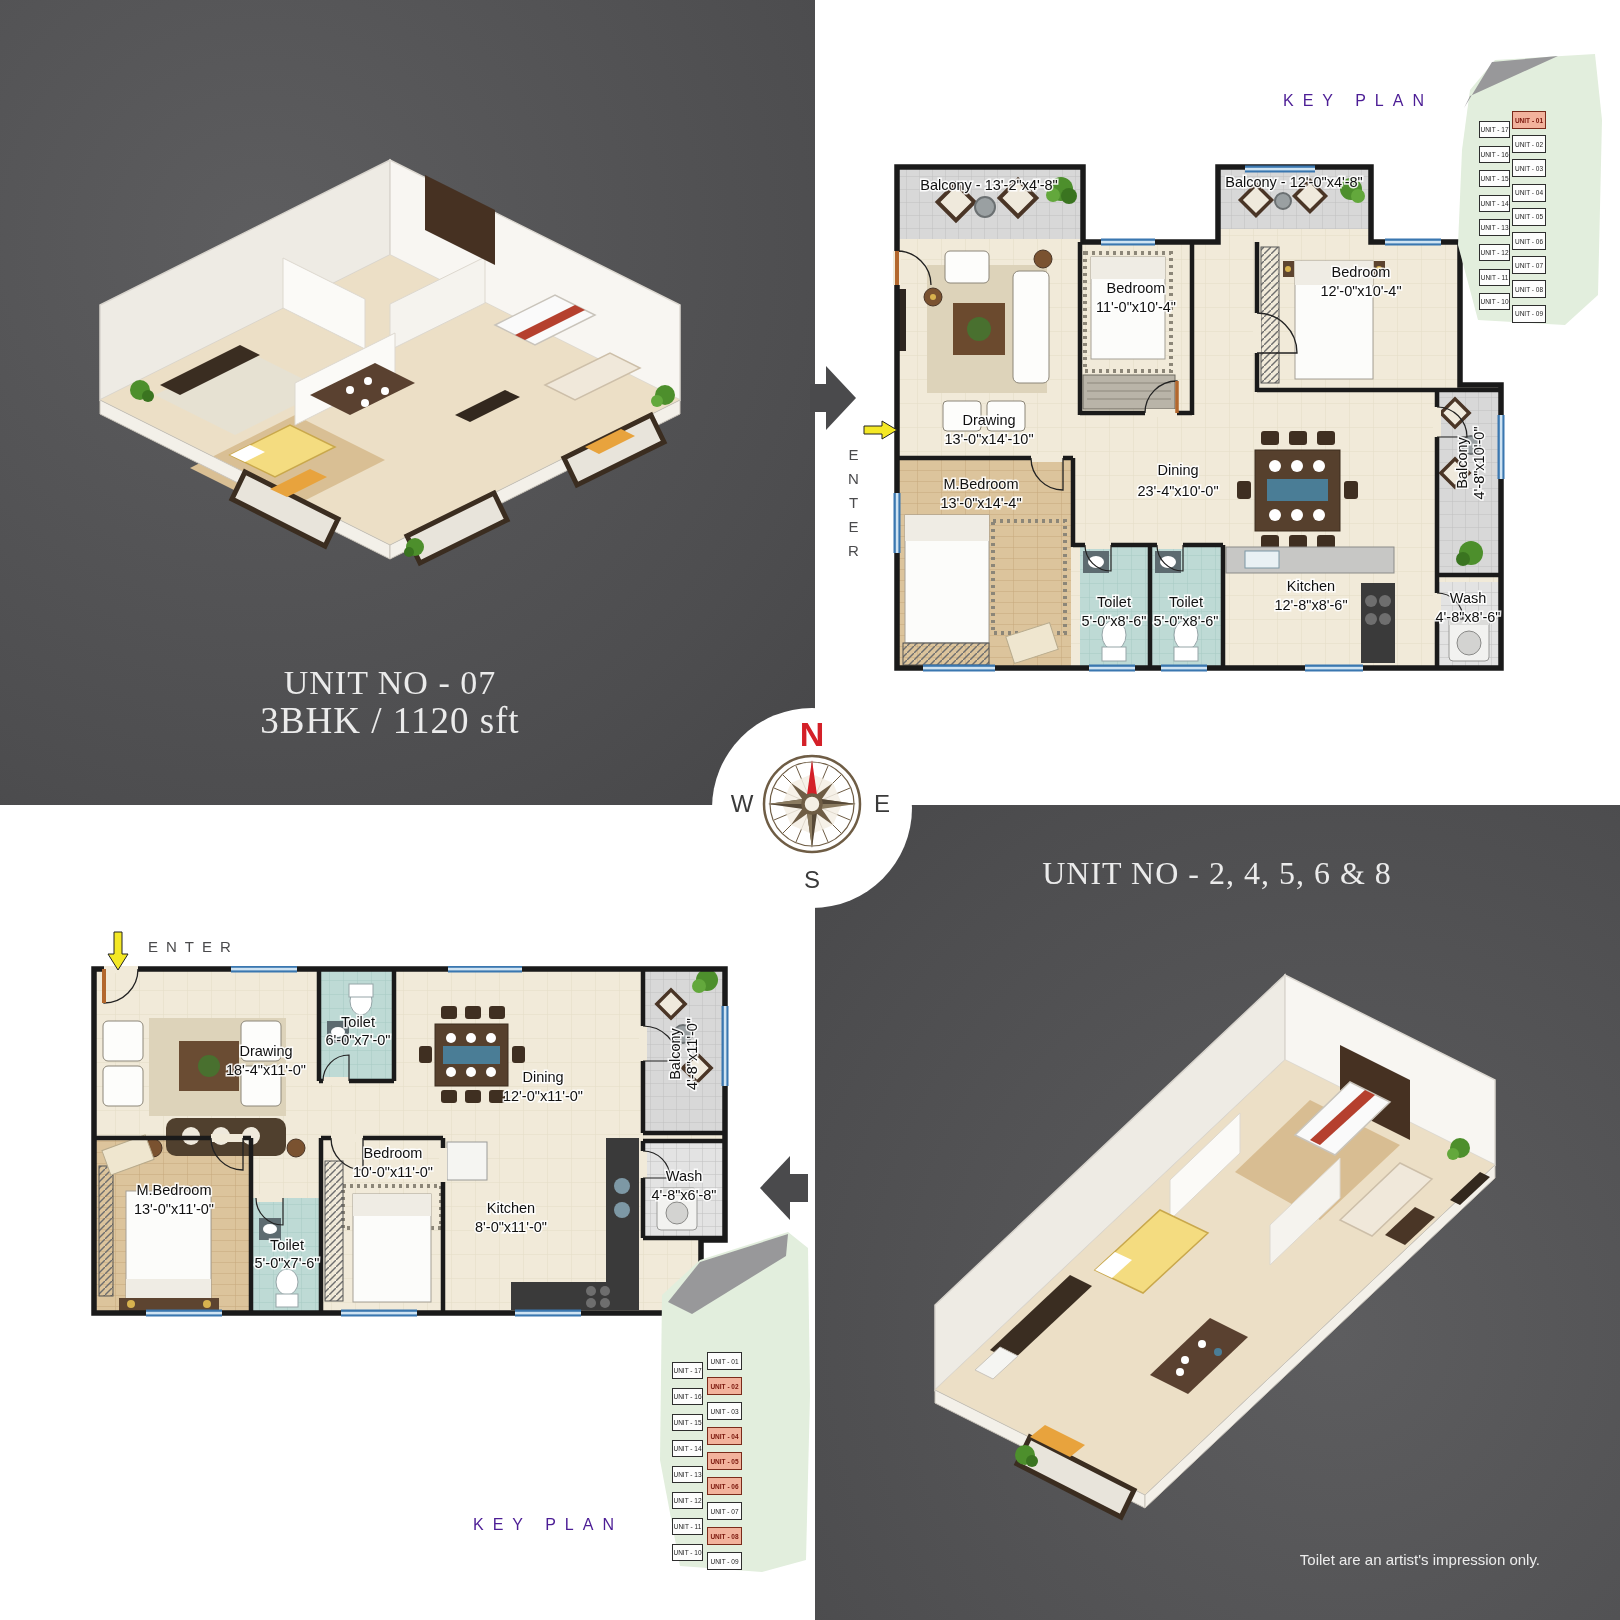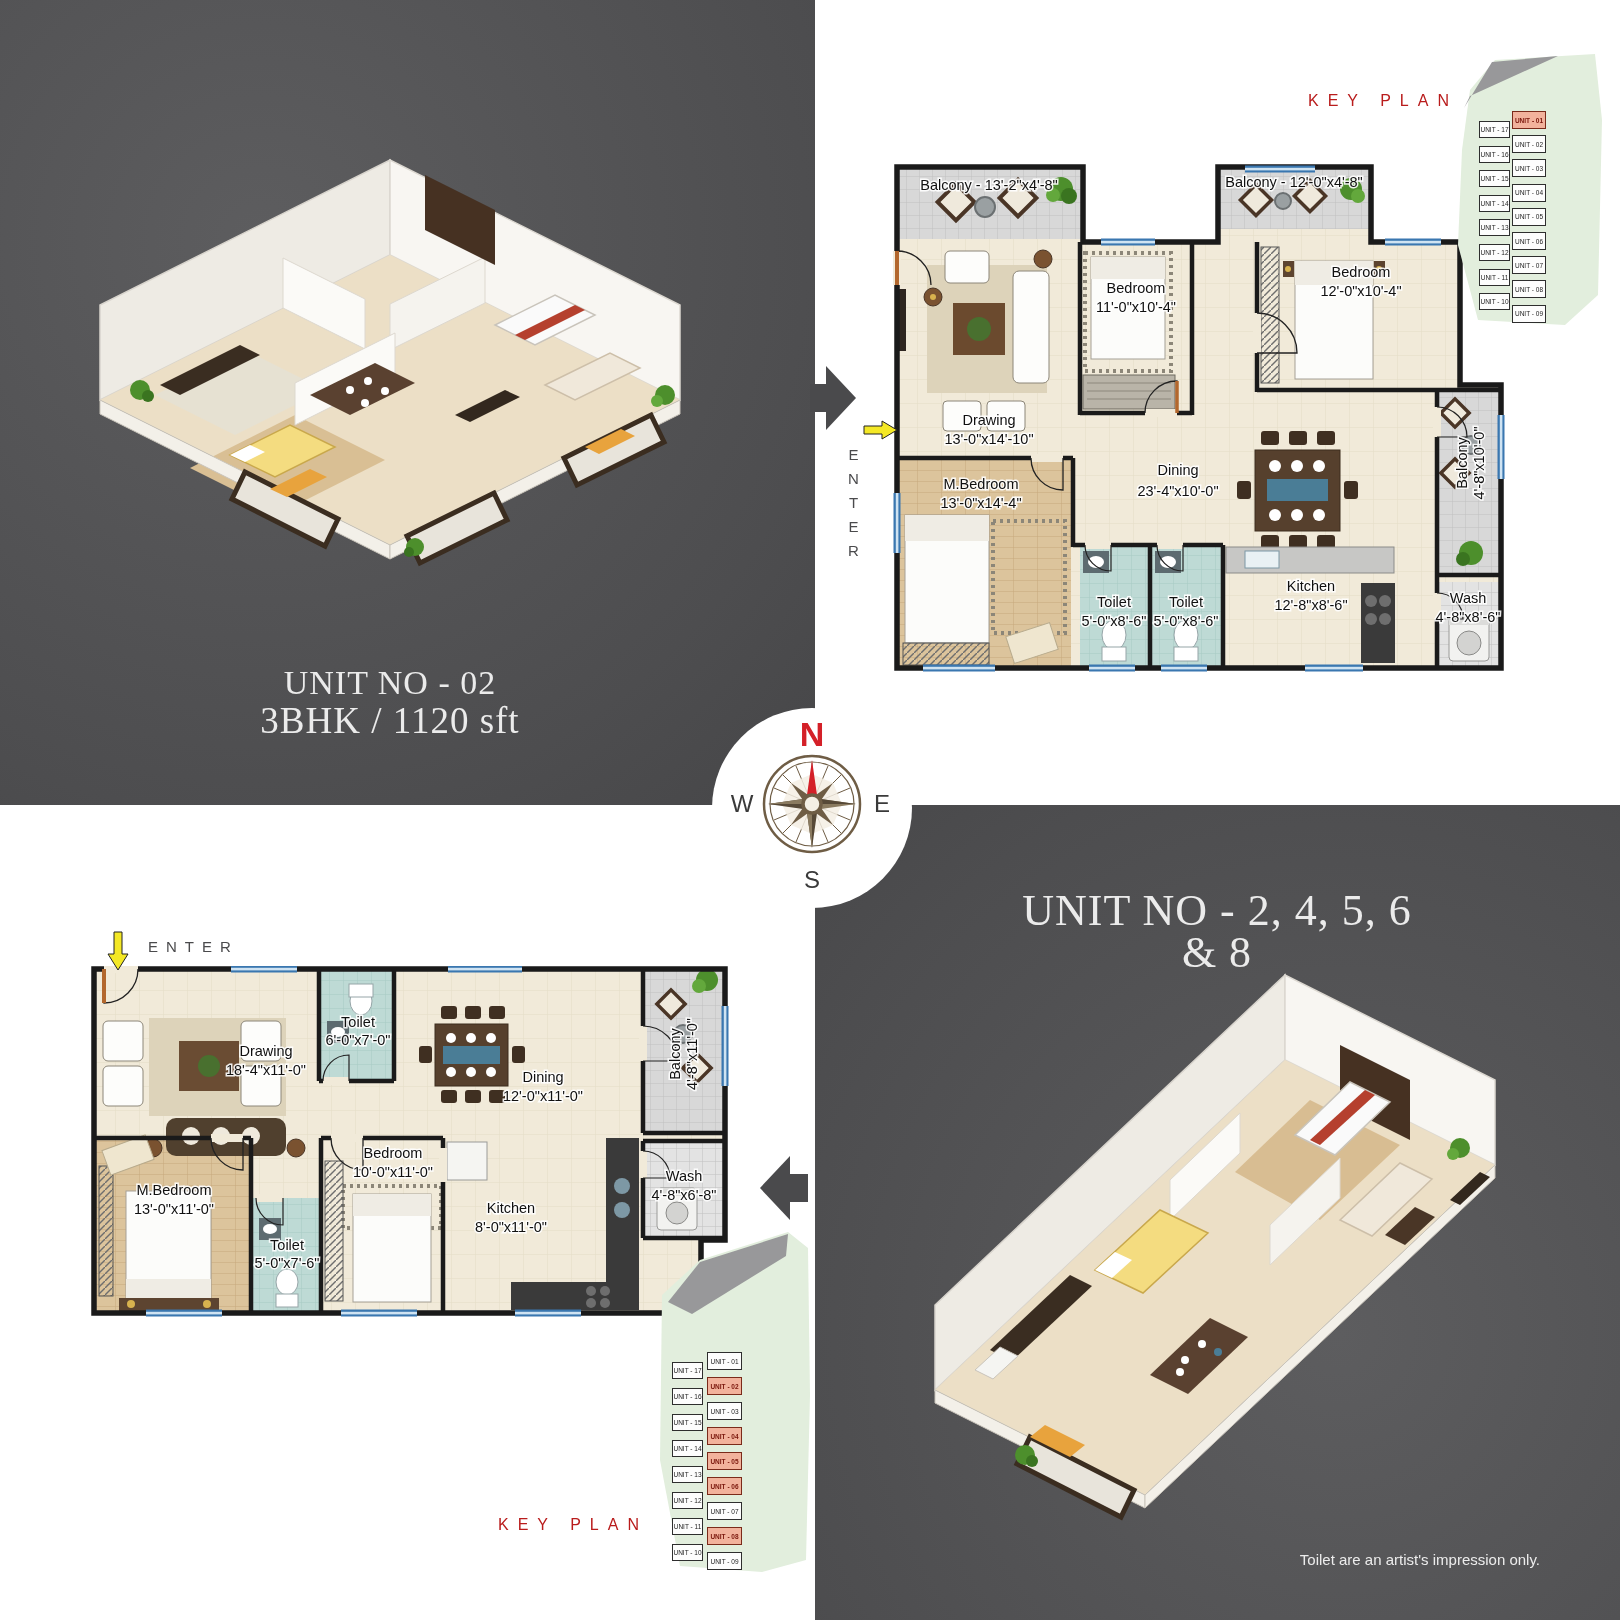--- a/index.html
+++ b/index.html
@@ -9,23 +9,23 @@
   
   .q-tl{left:0;top:0;width:815px;height:805px;
         background:radial-gradient(130% 130% at 32% 30%, #5d5d5f 0%, #4d4d4f 55%, #3d3d3f 100%);}
   .q-br{left:815px;top:805px;width:805px;height:815px;
         background:radial-gradient(130% 130% at 65% 65%, #5d5d5f 0%, #4d4d4f 55%, #3d3d3f 100%);}
   .center-circle{left:712px;top:708px;width:200px;height:200px;border-radius:50%;background:#ffffff;}
   
   .caption{font-family:"Liberation Serif",serif;color:#ebebeb;text-align:center;letter-spacing:1px;}
   .cap1a{left:240px;top:663px;width:300px;font-size:34px;line-height:40px;}
   .cap1b{left:215px;top:700px;width:350px;font-size:37px;line-height:42px;}
-  .cap2a{left:1007px;top:890px;width:420px;font-size:44px;line-height:42px;}
+  .cap2a{left:1007px;top:852px;width:420px;font-size:32px;line-height:42px;}
   .cap2b{left:1016px;top:898px;width:400px;font-size:37px;line-height:42px;}
-  .keyplan-label{font-size:16px;letter-spacing:9px;color:#b91c1c;text-align:center;}
+  .keyplan-label{font-size:16px;letter-spacing:9px;color:#4c1d95;}
   .kp-top-label{left:1283px;top:92px;width:200px;}
   .kp-bottom-label{left:473px;top:1516px;width:200px;}
   .disclaimer{left:1160px;top:1551px;width:380px;font-size:15px;color:#ececec;text-align:right;}
   
   .enter-v{left:845px;top:446px;writing-mode:vertical-rl;text-orientation:upright;
            font-size:15px;letter-spacing:7px;color:#4a4a4c;}
   .enter-h{left:148px;top:938px;font-size:15px;letter-spacing:8px;color:#4a4a4c;}
   
   svg text{font-family:"Liberation Sans",sans-serif;}
   .plan text{font-size:14.5px;fill:#101010;text-anchor:middle;
@@ -495,21 +495,21 @@
       <circle r="9" fill="#f4efe4" stroke="#6f5d45" stroke-width="3.5"></circle>
     </g>
     <g font-family="Liberation Serif, serif">
       <text x="0" y="-58" text-anchor="middle" font-size="34" font-weight="bold" fill="#d42028">N</text>
       <text x="0" y="84" text-anchor="middle" font-size="24" fill="#3a3a3a">S</text>
       <text x="-70" y="8" text-anchor="middle" font-size="24" fill="#3a3a3a">W</text>
       <text x="70" y="8" text-anchor="middle" font-size="24" fill="#3a3a3a">E</text>
     </g>
   </svg>
 
-  <div class="abs caption cap1a">UNIT NO - 02</div>
+  <div class="abs caption cap1a">UNIT NO - 07</div>
   <div class="abs caption cap1b">3BHK / 1120 sft</div>
   <div class="abs caption cap2a">UNIT NO - 2, 4, 5, 6 &amp; 8</div>
 
   <div class="abs keyplan-label kp-top-label">KEY PLAN</div>
   <svg class="abs" style="left:1440px;top:45px;" width="180" height="300" viewBox="0 0 180 300">
     <polygon points="22,105 30,45 55,15 155,9 162,75 158,250 125,280 38,275 18,200" fill="#e2eedd"></polygon>
     <polygon points="24,63 52,17 118,11 30,51" fill="#98989a"></polygon>
   </svg>
   <div class="abs kp-wrap" id="kp-top-units" style="left:1440px;top:45px;width:180px;height:300px;">
       <div class="kp-box" style="left: 39px; top: 76px; width: 31px; height: 17px;">UNIT - 17</div>

